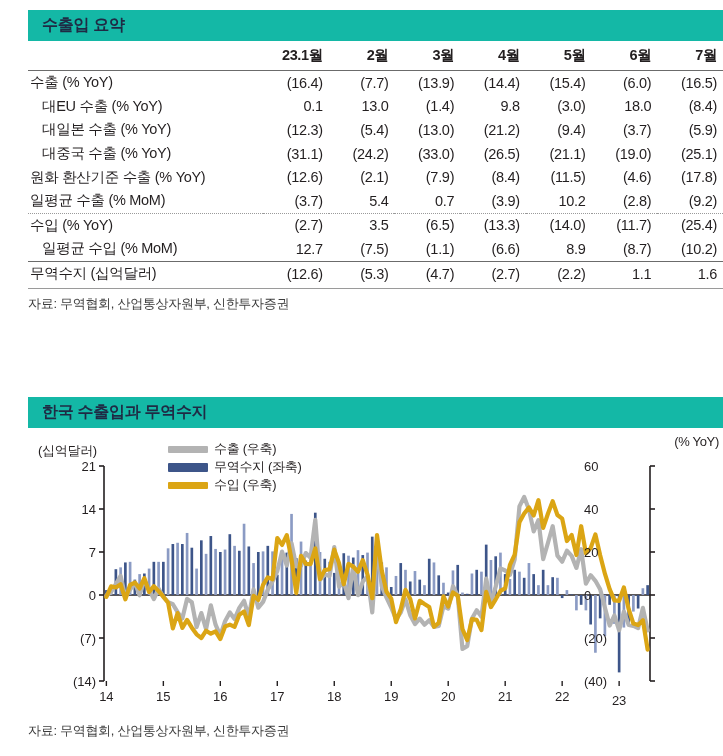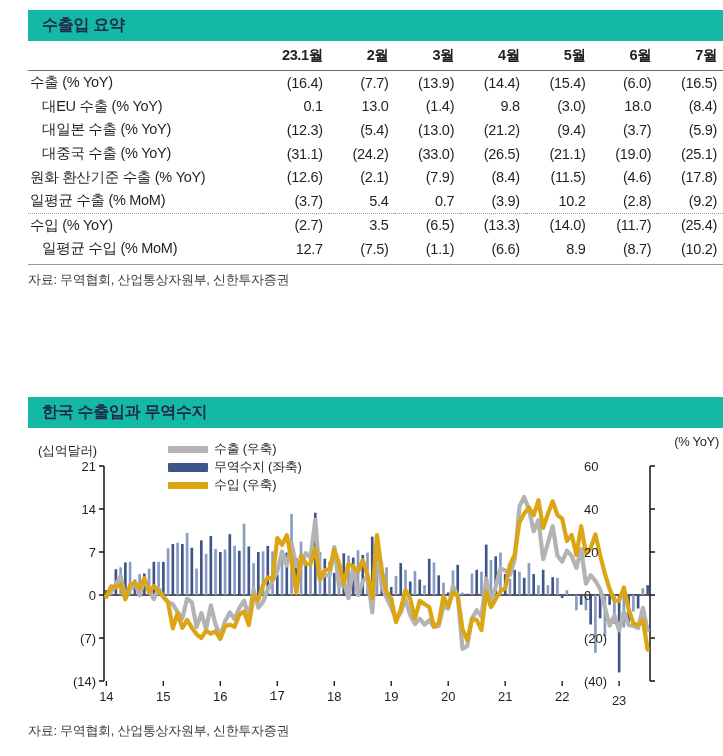--- a/index.html
+++ b/index.html
@@ -279,20 +279,30 @@
           </tr>
           <tr>
             <td class="rowlabel indent">일평균 수입 (% MoM)</td>
             <td>12.7</td>
             <td>(7.5)</td>
             <td>(1.1)</td>
             <td>(6.6)</td>
             <td>8.9</td>
             <td>(8.7)</td>
             <td>(10.2)</td>
+          </tr>
+          <tr class="sep-solid">
+            <td class="rowlabel">무역수지 (십억달러)</td>
+            <td>(12.6)</td>
+            <td>(5.3)</td>
+            <td>(4.7)</td>
+            <td>(2.7)</td>
+            <td>(2.2)</td>
+            <td>1.1</td>
+            <td>1.6</td>
           </tr>
         </tbody>
     </table>
     <div class="table-foot-rule"></div>
     <div class="source">자료: 무역협회, 산업통상자원부, 신한투자증권</div>
   </div>
 
   <div class="chart-block">
     <div class="section-bar">
       <span class="title">한국 수출입과 무역수지</span>
@@ -470,21 +480,21 @@
           <div class="tick-label left" style="top: 215px;">(14)</div>
           <div class="tick-label right" style="top: 0px;">60</div>
           <div class="tick-label right" style="top: 43px;">40</div>
           <div class="tick-label right" style="top: 86px;">20</div>
           <div class="tick-label right" style="top: 129px;">0</div>
           <div class="tick-label right" style="top: 172px;">(20)</div>
           <div class="tick-label right" style="top: 215px;">(40)</div>
           <div class="tick-label xax" style="left: 2.37391px;">14</div>
           <div class="tick-label xax" style="left: 59.3478px;">15</div>
           <div class="tick-label xax" style="left: 116.322px;">16</div>
-          <div class="tick-label xax" style="left: 173.296px; font-family: Liberation Mono, monospace;">17</div>
+          <div class="tick-label xax" style="left: 173.296px;">17</div>
           <div class="tick-label xax" style="left: 230.27px;">18</div>
           <div class="tick-label xax" style="left: 287.243px;">19</div>
           <div class="tick-label xax" style="left: 344.217px;">20</div>
           <div class="tick-label xax" style="left: 401.191px;">21</div>
           <div class="tick-label xax" style="left: 458.165px;">22</div>
           <div class="tick-label xax" style="left: 515.139px; margin-top: 12px;">23</div>
         </div>
     </div>
 
     <div class="chart-source">자료: 무역협회, 산업통상자원부, 신한투자증권</div>

